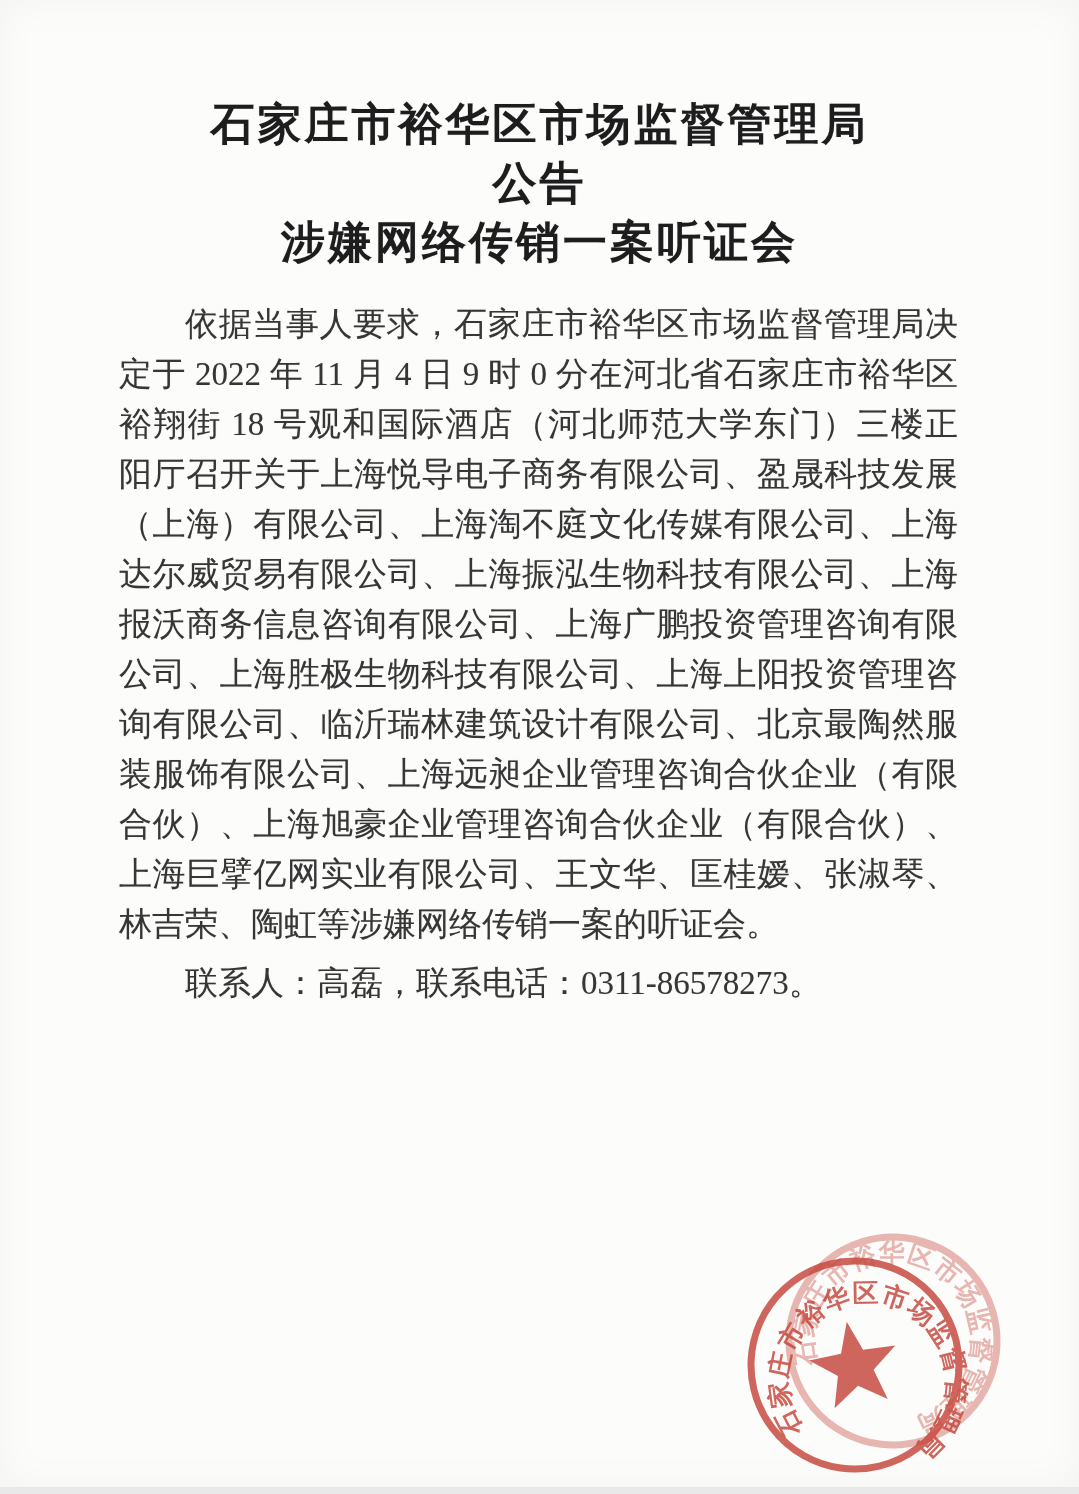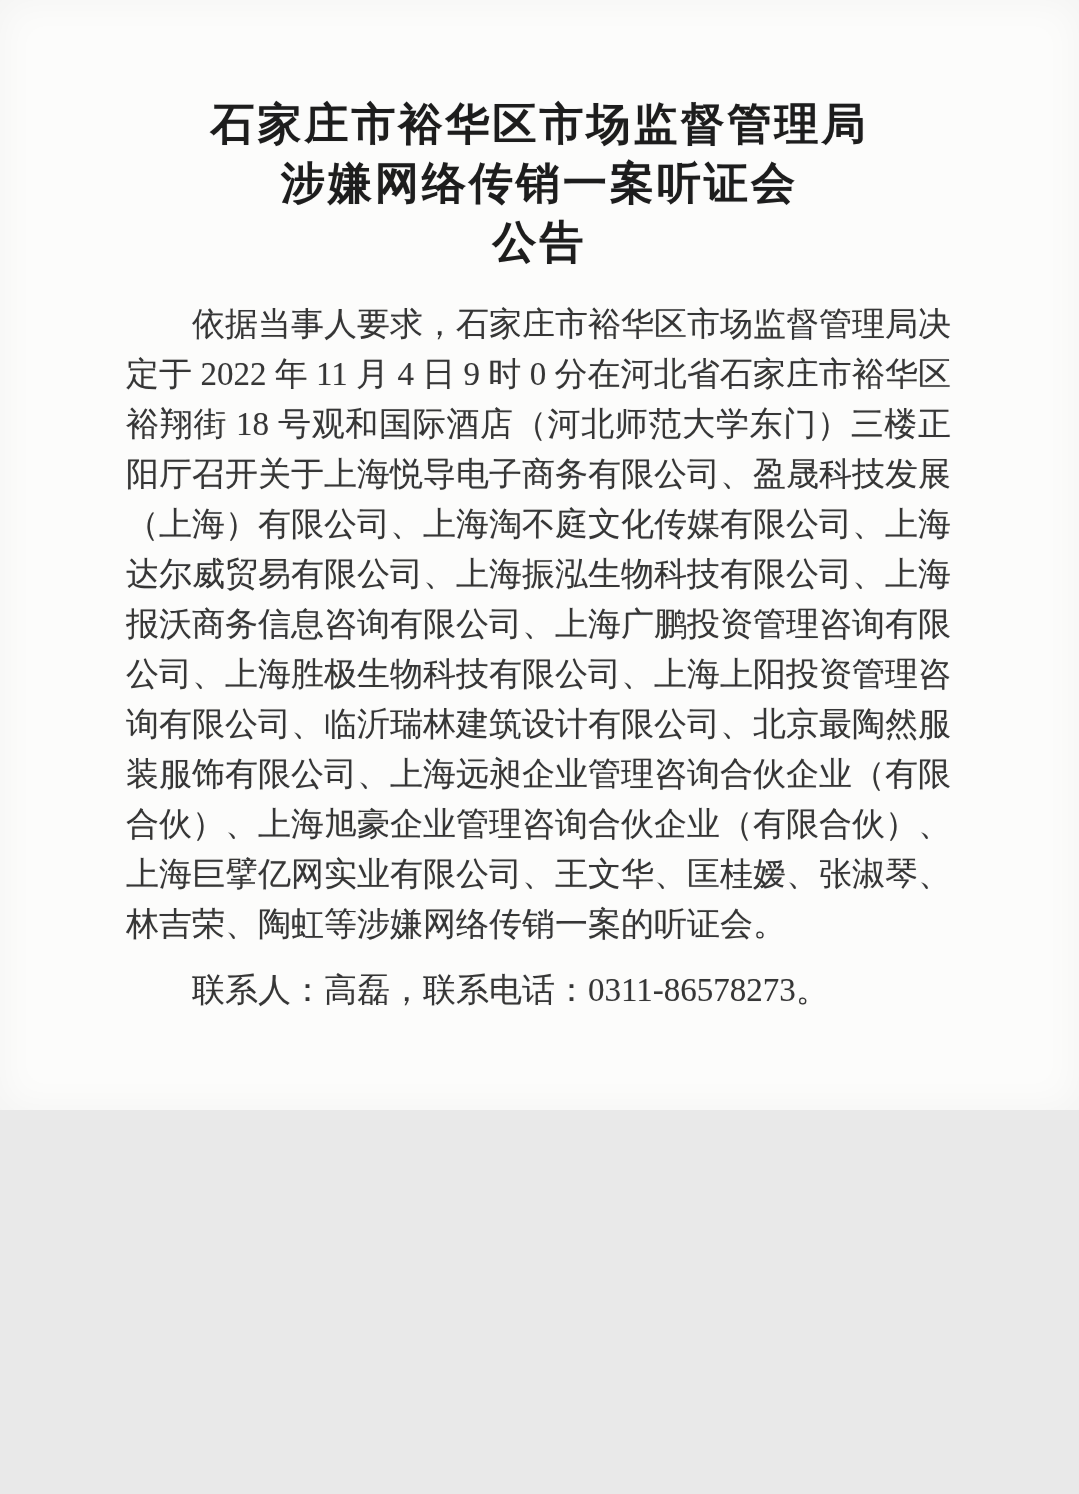--- a/index.html
+++ b/index.html
@@ -1,19 +1,19 @@
 <!DOCTYPE html>
 <html><head>
 <meta charset="utf-8">
 <style>
   html, body { margin: 0; padding: 0; background: #e9e9e9; }
   .page {
     position: relative;
     width: 1079px;
-    height: 1110px;
+    height: 1487px;
     margin: 0 auto;
     background: #fcfcfb;
     overflow: hidden;
     color: #2f2f2f;
     font-family: "Liberation Serif", "DejaVu Serif", serif;
     box-shadow: inset 0 0 40px rgba(0,0,0,0.04);
   }
   .title-block {
     padding-top: 94px;
     text-align: center;
@@ -24,21 +24,21 @@
   .title-line {
     font-size: 44px;
     line-height: 59px;
     letter-spacing: 3px;
     text-shadow: 0 0 1px rgba(0,0,0,0.25);
   }
   .body-block {
     margin: 28px 112px 0 110px;
   }
   .body-block p {
-    margin: 16px;
+    margin: 9px;
     font-size: 33px;
     line-height: 50px;
     text-align: justify;
     text-indent: 2em;
     color: #363636;
     text-shadow: 0 0 1px rgba(0,0,0,0.22);
   }
   .seal-wrap {
     position: absolute;
     left: 705px;
@@ -50,22 +50,22 @@
   }
   .seal-wrap svg { display: block; }
 </style>
 </head>
 <body>
 
 <div class="page">
 
   <div class="title-block">
     <div class="title-line">石家庄市裕华区市场监督管理局</div>
+    <div class="title-line">公告</div>
     <div class="title-line">涉嫌网络传销一案听证会</div>
-    <div class="title-line">公告</div>
   </div>
 
   <div class="body-block">
     <p>依据当事人要求，石家庄市裕华区市场监督管理局决定于 2022 年 11 月 4 日 9 时 0 分在河北省石家庄市裕华区裕翔街 18 号观和国际酒店（河北师范大学东门）三楼正阳厅召开关于上海悦导电子商务有限公司、盈晟科技发展（上海）有限公司、上海淘不庭文化传媒有限公司、上海达尔威贸易有限公司、上海振泓生物科技有限公司、上海报沃商务信息咨询有限公司、上海广鹏投资管理咨询有限公司、上海胜极生物科技有限公司、上海上阳投资管理咨询有限公司、临沂瑞林建筑设计有限公司、北京最陶然服装服饰有限公司、上海远昶企业管理咨询合伙企业（有限合伙）、上海旭豪企业管理咨询合伙企业（有限合伙）、上海巨擘亿网实业有限公司、王文华、匡桂嫒、张淑琴、林吉荣、陶虹等涉嫌网络传销一案的听证会。</p>
     <p>联系人：高磊，联系电话：0311-86578273。</p>
   </div>
 
   <div class="seal-wrap">
     <svg width="300" height="279" viewBox="0 0 300 279" xmlns="http://www.w3.org/2000/svg">
       <defs>

